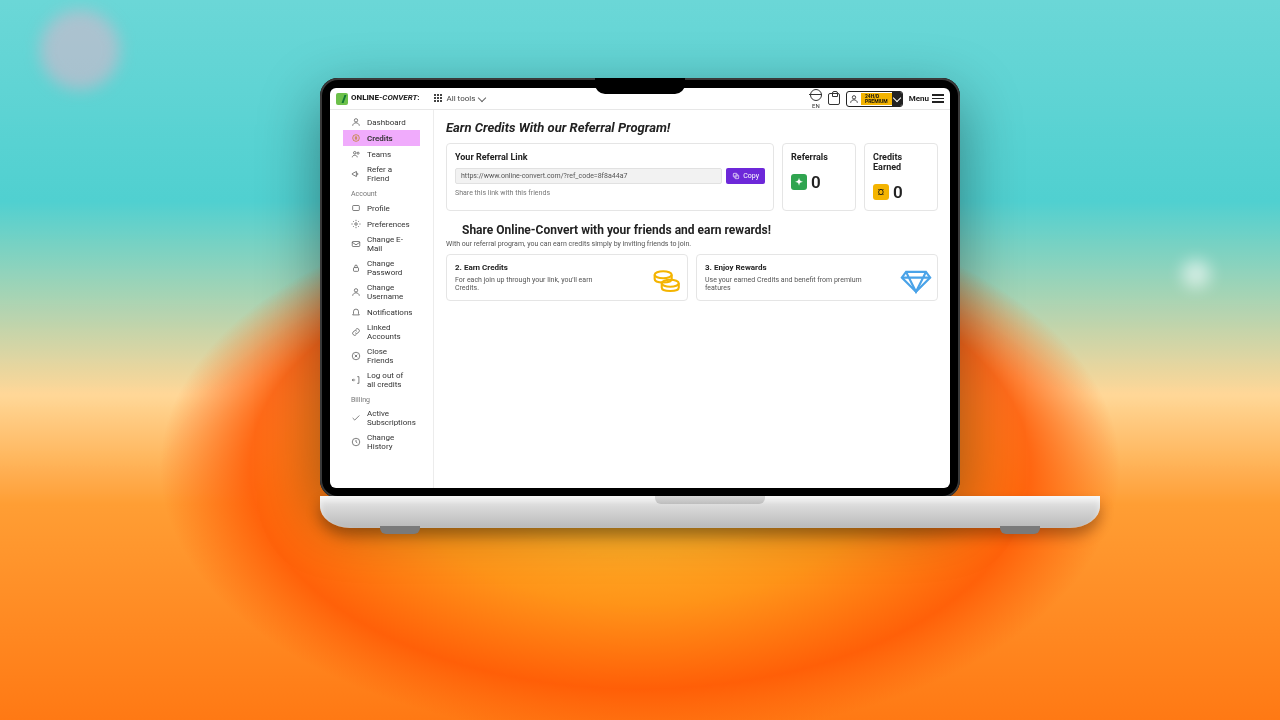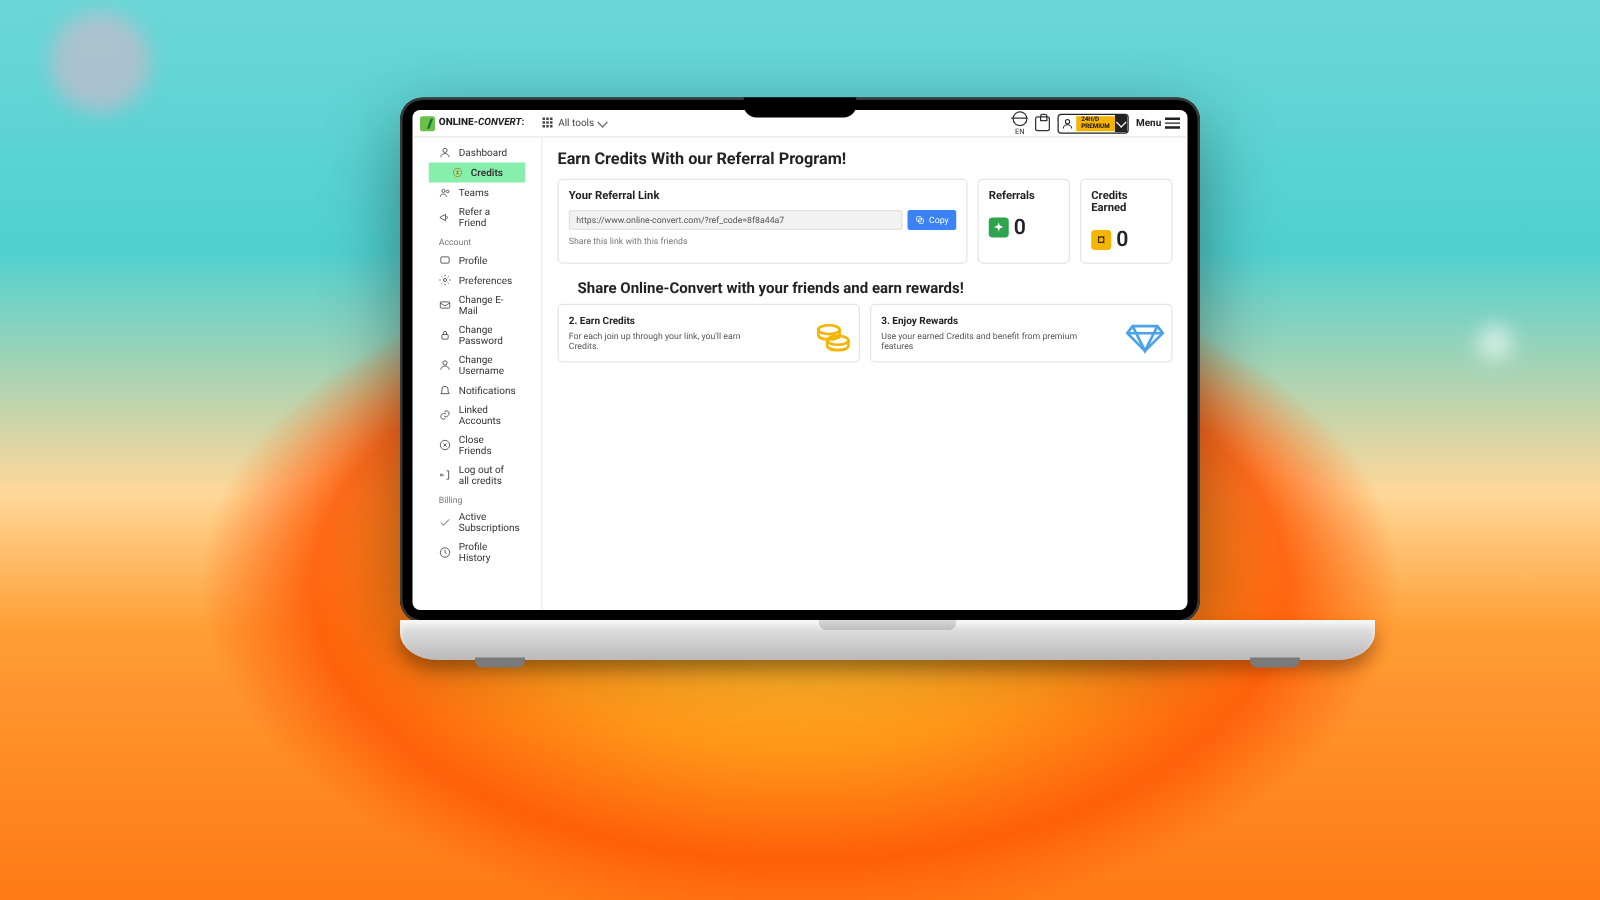--- a/index.html
+++ b/index.html
@@ -50,35 +50,35 @@
 .badge .caret { width:10px; background:#222; height:100%; display:flex; align-items:center; justify-content:center; }
 .badge .caret .chev { border-color:#fff; }
 .menu { display:flex; align-items:center; gap:3px; font-weight:700; }
 .burger { width:12px; display:flex; flex-direction:column; gap:2px; }
 .burger span { height:1.5px; background:#222; }
 
 .body { flex:1; display:flex; min-height:0; }
 .sidebar { width:104px; border-right:1px solid #ececec; padding:4px 13px; overflow:hidden; }
 .group { font-size:7px; color:#777; padding:4px 8px 2px; }
 .navitem { display:flex; align-items:center; gap:6px; padding:3px 8px; color:#333; }
-.navitem.active { background:#86efac; font-weight:600;justify-content:center; }
+.navitem.active { background:#f0abfc; font-weight:600; }
 .navitem .ic { width:10px; height:10px; display:flex; align-items:center; justify-content:center; }
 .navitem .ic svg { width:10px; height:10px; stroke:#333; fill:none; stroke-width:1.5; }
 .navitem.active .ic svg { stroke:#b57a00; }
 
 .main { flex:1; padding:10px 12px; overflow:hidden; }
-h1 { font-size:13px; font-weight:700; margin-bottom:8px; }
+h1 { font-size:13px; font-weight:700; margin-bottom:8px;font-style:italic; }
 .row { display:flex; gap:8px; }
 .card { border:1px solid #e5e5e5; border-radius:4px; padding:8px; background:#fff; }
 .linkcard { flex:1; }
 .statcard { width:74px; display:flex; flex-direction:column; gap:4px; }
 .subh { font-size:9px; font-weight:700; margin-bottom:6px; }
 .linkrow { display:flex; gap:4px; }
 .linkfield { flex:1; background:#f2f2f2; border:1px solid #e1e1e1; border-radius:2px; padding:3px 5px; color:#555; font-size:7px; white-space:nowrap; overflow:hidden; }
-.copybtn { background:#3b82f6; color:#fff; border:0; border-radius:2px; padding:2px 6px; font-size:7px; display:flex; align-items:center; gap:3px; }
+.copybtn { background:#6d28d9; color:#fff; border:0; border-radius:2px; padding:2px 6px; font-size:7px; display:flex; align-items:center; gap:3px; }
 .hint { font-size:7px; color:#777; margin-top:5px; }
 .statn { display:flex; align-items:center; gap:4px; font-size:17px; font-weight:600; }
 .staticon { width:16px; height:16px; border-radius:3px; display:flex; align-items:center; justify-content:center; font-size:9px; color:#fff; }
 .si-green { background:#2fa44f; }
 .si-yellow { background:#f4b400; color:#111; }
 
 h2 { font-size:12px; font-weight:700; margin:12px 16px 3px; }
 .sub { font-size:7px; color:#555; }
 .sub2 { font-size:7px; color:#555; margin-top:6px; }
 
@@ -284,21 +284,21 @@
                 </span>
                 <span>Active Subscriptions</span>
               </div>
       <div class="navitem">
                 <span class="ic">
                   <svg viewBox="0 0 24 24">
                     <circle cx="12" cy="12" r="9"></circle>
                     <path d="M12 7v5l3 2"></path>
                   </svg>
                 </span>
-                <span>Profile History</span>
+                <span>Change History</span>
               </div>
      </div>
 
      <div class="main">
       <h1>Earn Credits With our Referral Program!</h1>
 
       <div class="row">
        <div class="card linkcard">
         <div class="subh">Your Referral Link</div>
         <div class="linkrow">
@@ -324,20 +324,21 @@
        <div class="card statcard">
         <div class="subh">Credits Earned</div>
         <div class="statn">
           <span class="staticon si-yellow">¤</span>
           <span>0</span>
         </div>
        </div>
       </div>
 
       <h2>Share Online-Convert with your friends and earn rewards!</h2>
+      <div class="sub">With our referral program, you can earn credits simply by inviting friends to join.</div>
 
       <div class="steps">
        <div class="card step">
         <div class="t">2. Earn Credits</div>
         <div class="d">For each join up through your link, you'll earn Credits.</div>
         <div class="art"><svg viewBox="0 0 48 48" fill="none" stroke="#f4b400" stroke-width="3">
                       <ellipse cx="20" cy="18" rx="12" ry="5"></ellipse>
                       <path d="M8 18v6c0 3 5 5 12 5s12-2 12-5v-6"></path>
                       <ellipse cx="30" cy="30" rx="12" ry="5"></ellipse>
                       <path d="M18 30v6c0 3 5 5 12 5s12-2 12-5v-6"></path>

